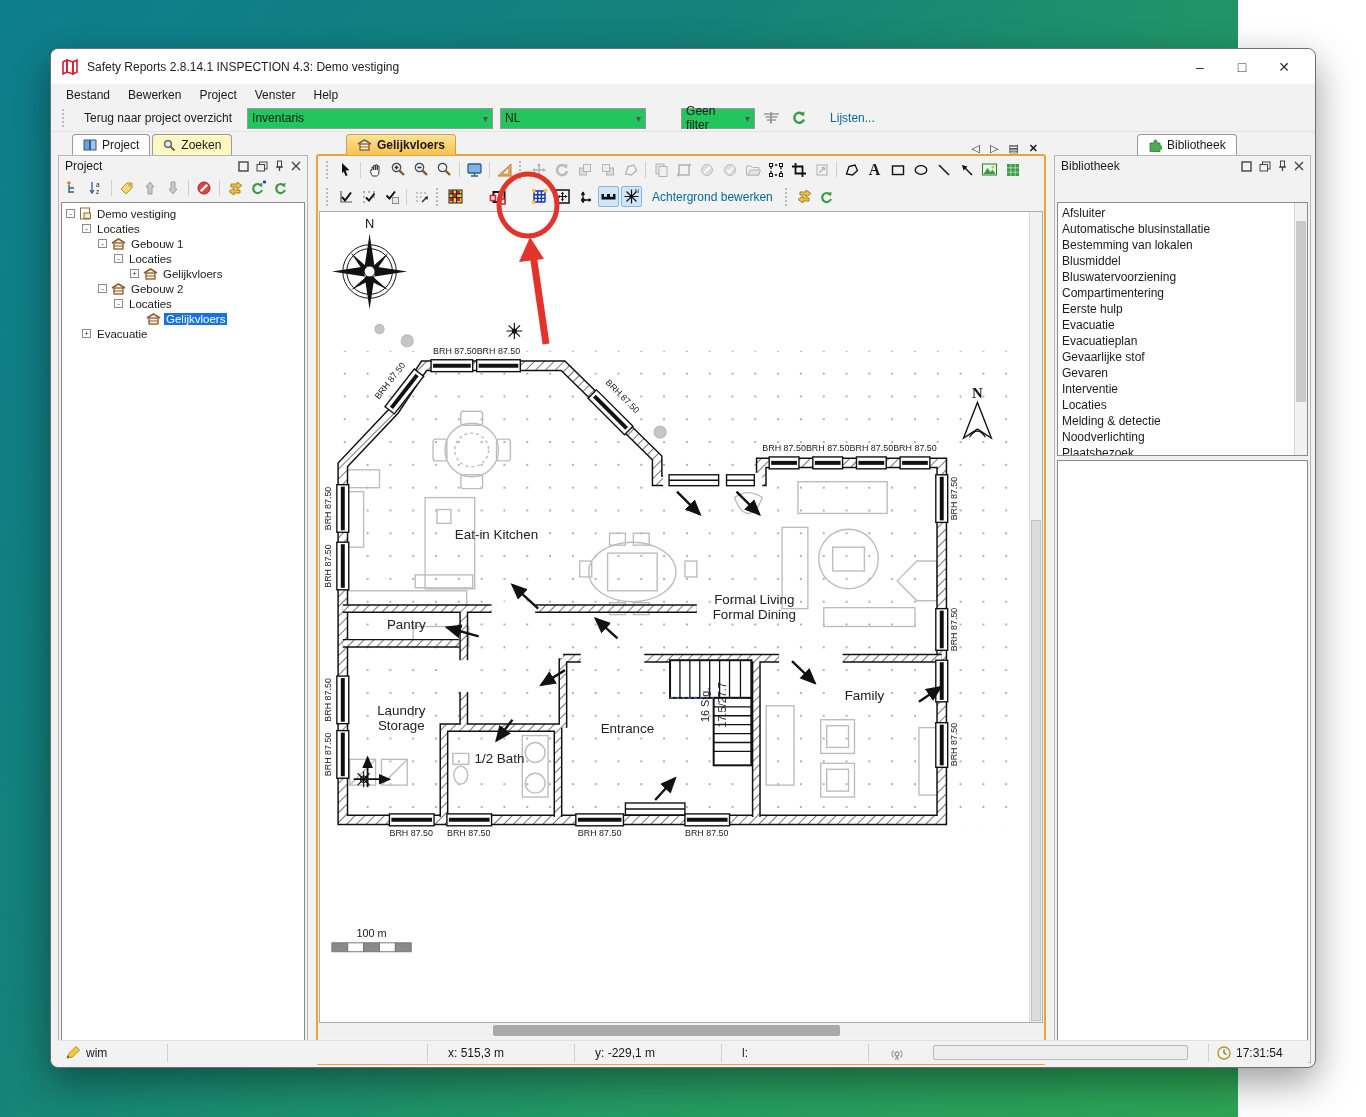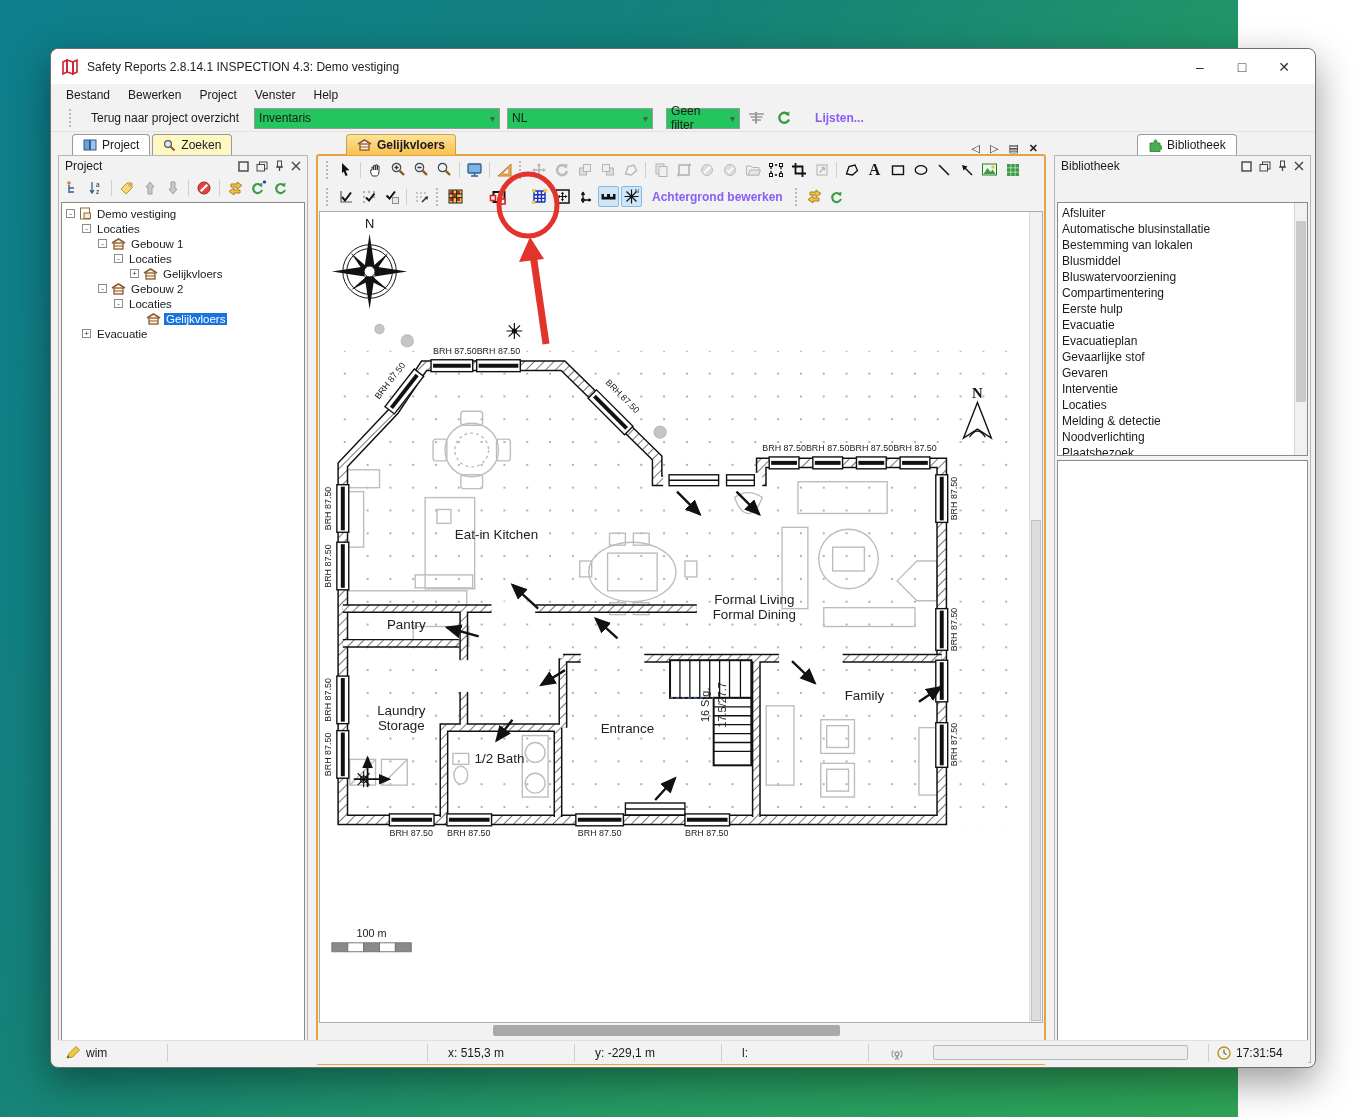--- a/index.html
+++ b/index.html
@@ -8,26 +8,26 @@
   .window { position:absolute; left:50px; top:48px; width:1266px; height:1020px; background:#f2f2f2; border:1px solid #6f6f6f; border-radius:8px; box-shadow:0 14px 38px rgba(0,0,0,.4); }
   
   .titlebar { height:35px; background:#fff; border-radius:8px 8px 0 0; display:flex; align-items:center; padding:0 10px; }
   .titlebar .title { margin-left:8px; font-size:12px; color:#222; }
   .wctl { margin-left:auto; display:flex; }
   .wbtn { width:42px; height:28px; display:flex; align-items:center; justify-content:center; font-size:14px; color:#333; }
   
   .menubar { height:21px; background:#f2f2f2; display:flex; align-items:center; padding-left:6px; }
   .menubar .menu-item { padding:2px 9px; }
   
-  .main-toolbar { height:27px; background:#f2f2f2; display:flex; align-items:center; padding-left:16px; gap:7px; border-bottom:1px solid #e3e3e3; }
+  .main-toolbar { height:27px; background:#f2f2f2; display:flex; align-items:center; padding-left:9px; gap:7px; border-bottom:1px solid #e3e3e3; }
   .grip { width:5px; height:18px; border-left:2px dotted #b9b9b9; margin:0 2px; }
   .flatbtn { padding:3px 8px; }
   .combo { height:21px; background:#22c55e; border:1px solid #999; display:flex; align-items:center; padding:0 4px; justify-content:space-between; }
   .combo .chev { color:#555; font-size:10px; margin-left:6px; }
-  .lbl { color:#8b5cf6;font-weight:bold; }
+  .lbl { color:#0369a1; }
   
   .dock-left { position:absolute; left:7px; top:84px; width:250px; height:930px; }
   .dock-right { position:absolute; left:1003px; top:84px; width:257px; height:930px;padding-left:39px; }
   .center { position:absolute; left:265px; top:84px; width:730px; height:932px; }
   .dtabs { height:22px; display:flex; align-items:flex-end; gap:2px; padding-left:14px; }
   .dtab { height:21px; display:flex; align-items:center; gap:5px; padding:0 10px; border:1px solid #9a9a9a; border-bottom:none; border-radius:4px 4px 0 0; background:#fef9c3; font-size:12px; }
   .dtab.active { background:#fff; font-weight:normal; }
   .panel { position:absolute; top:22px; left:0; right:0; bottom:0; background:#f2f2f2; border:1px solid #b5b5b5; }
   .phead { height:20px; display:flex; align-items:center; padding:0 6px; }
   .phead .ptitle { flex:1; }
@@ -104,21 +104,21 @@
     <span class="grip"></span>
     <div class="flatbtn">Terug naar project overzicht</div>
     <div class="combo" style="width:246px">
           <span>Inventaris</span>
           <span class="chev">▾</span>
         </div>
     <div class="combo" style="width:146px">
           <span>NL</span>
           <span class="chev">▾</span>
         </div>
-    <div class="combo" style="width:74px;margin-left:6px">
+    <div class="combo" style="width:74px;margin-left:28px">
           <span>Geen filter</span>
           <span class="chev">▾</span>
         </div>
     <span class="tico">
           <svg width="18" height="16" viewBox="0 0 18 16">
             <path d="M7 2 V14 L9 13 V2 Z" fill="#9a9a9a"></path>
             <path d="M1 4 H7 M9 4 H16 M2.5 7 H7 M9 7 H14.5 M4 10 H7 M9 10 H13" stroke="#9a9a9a" stroke-width="1.6"></path>
           </svg>
         </span>
     <span class="tico">

